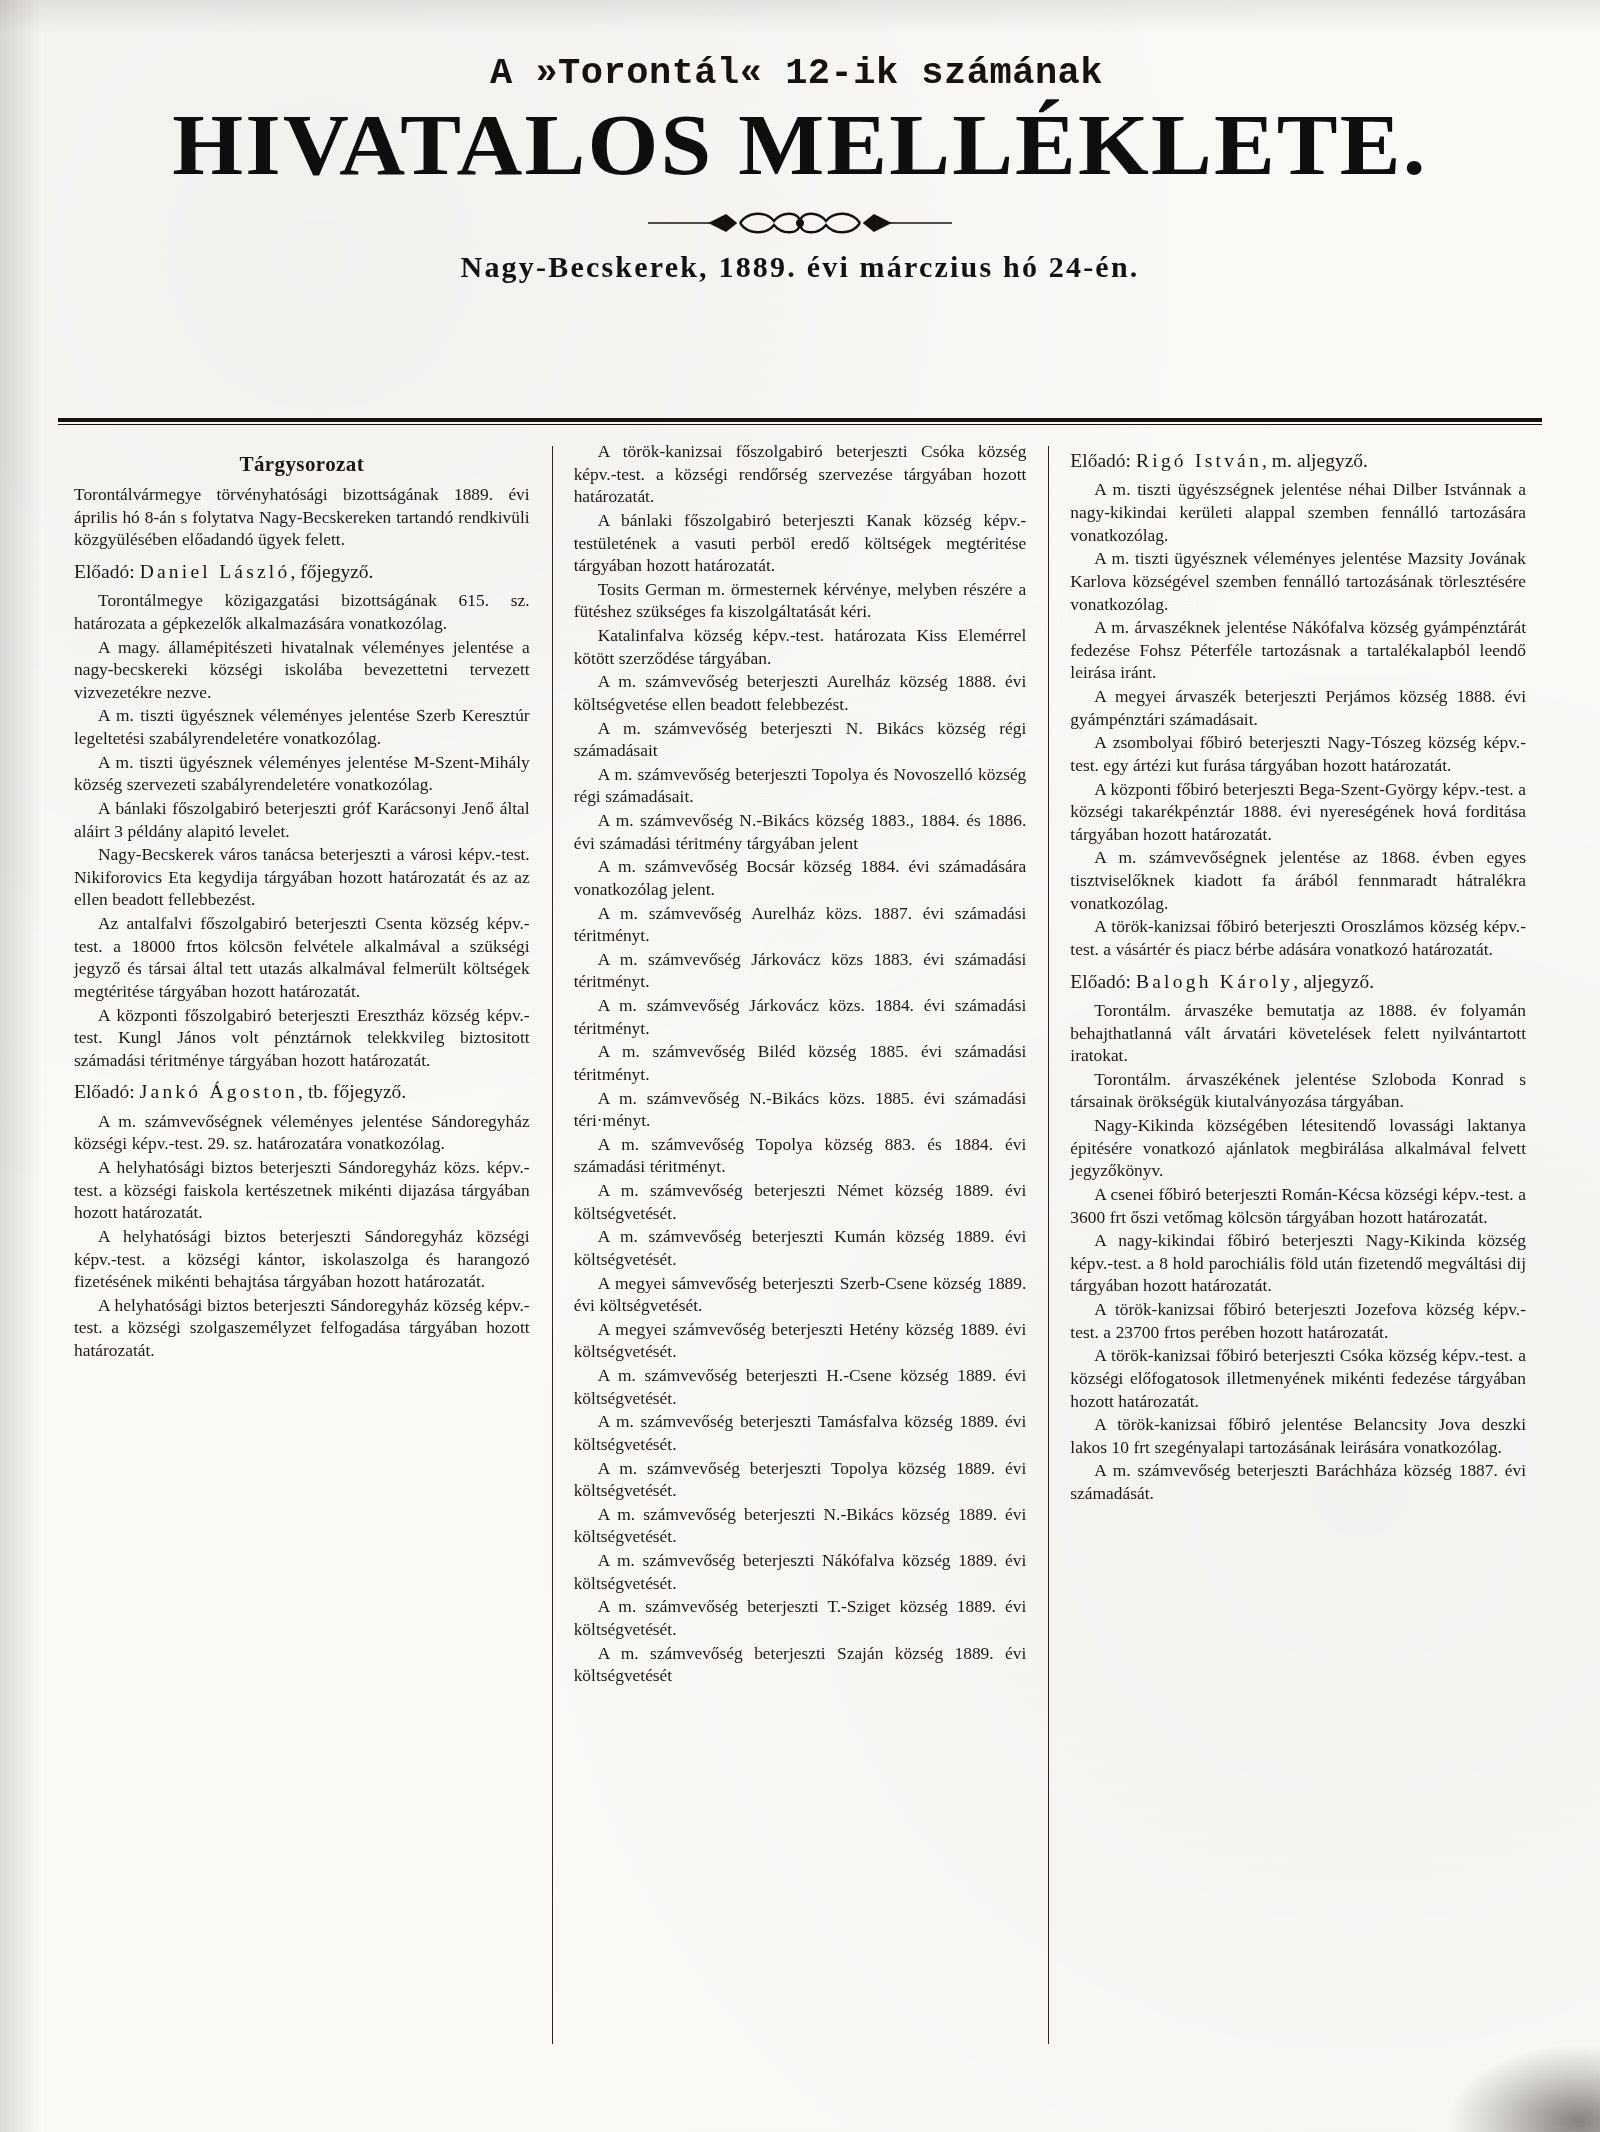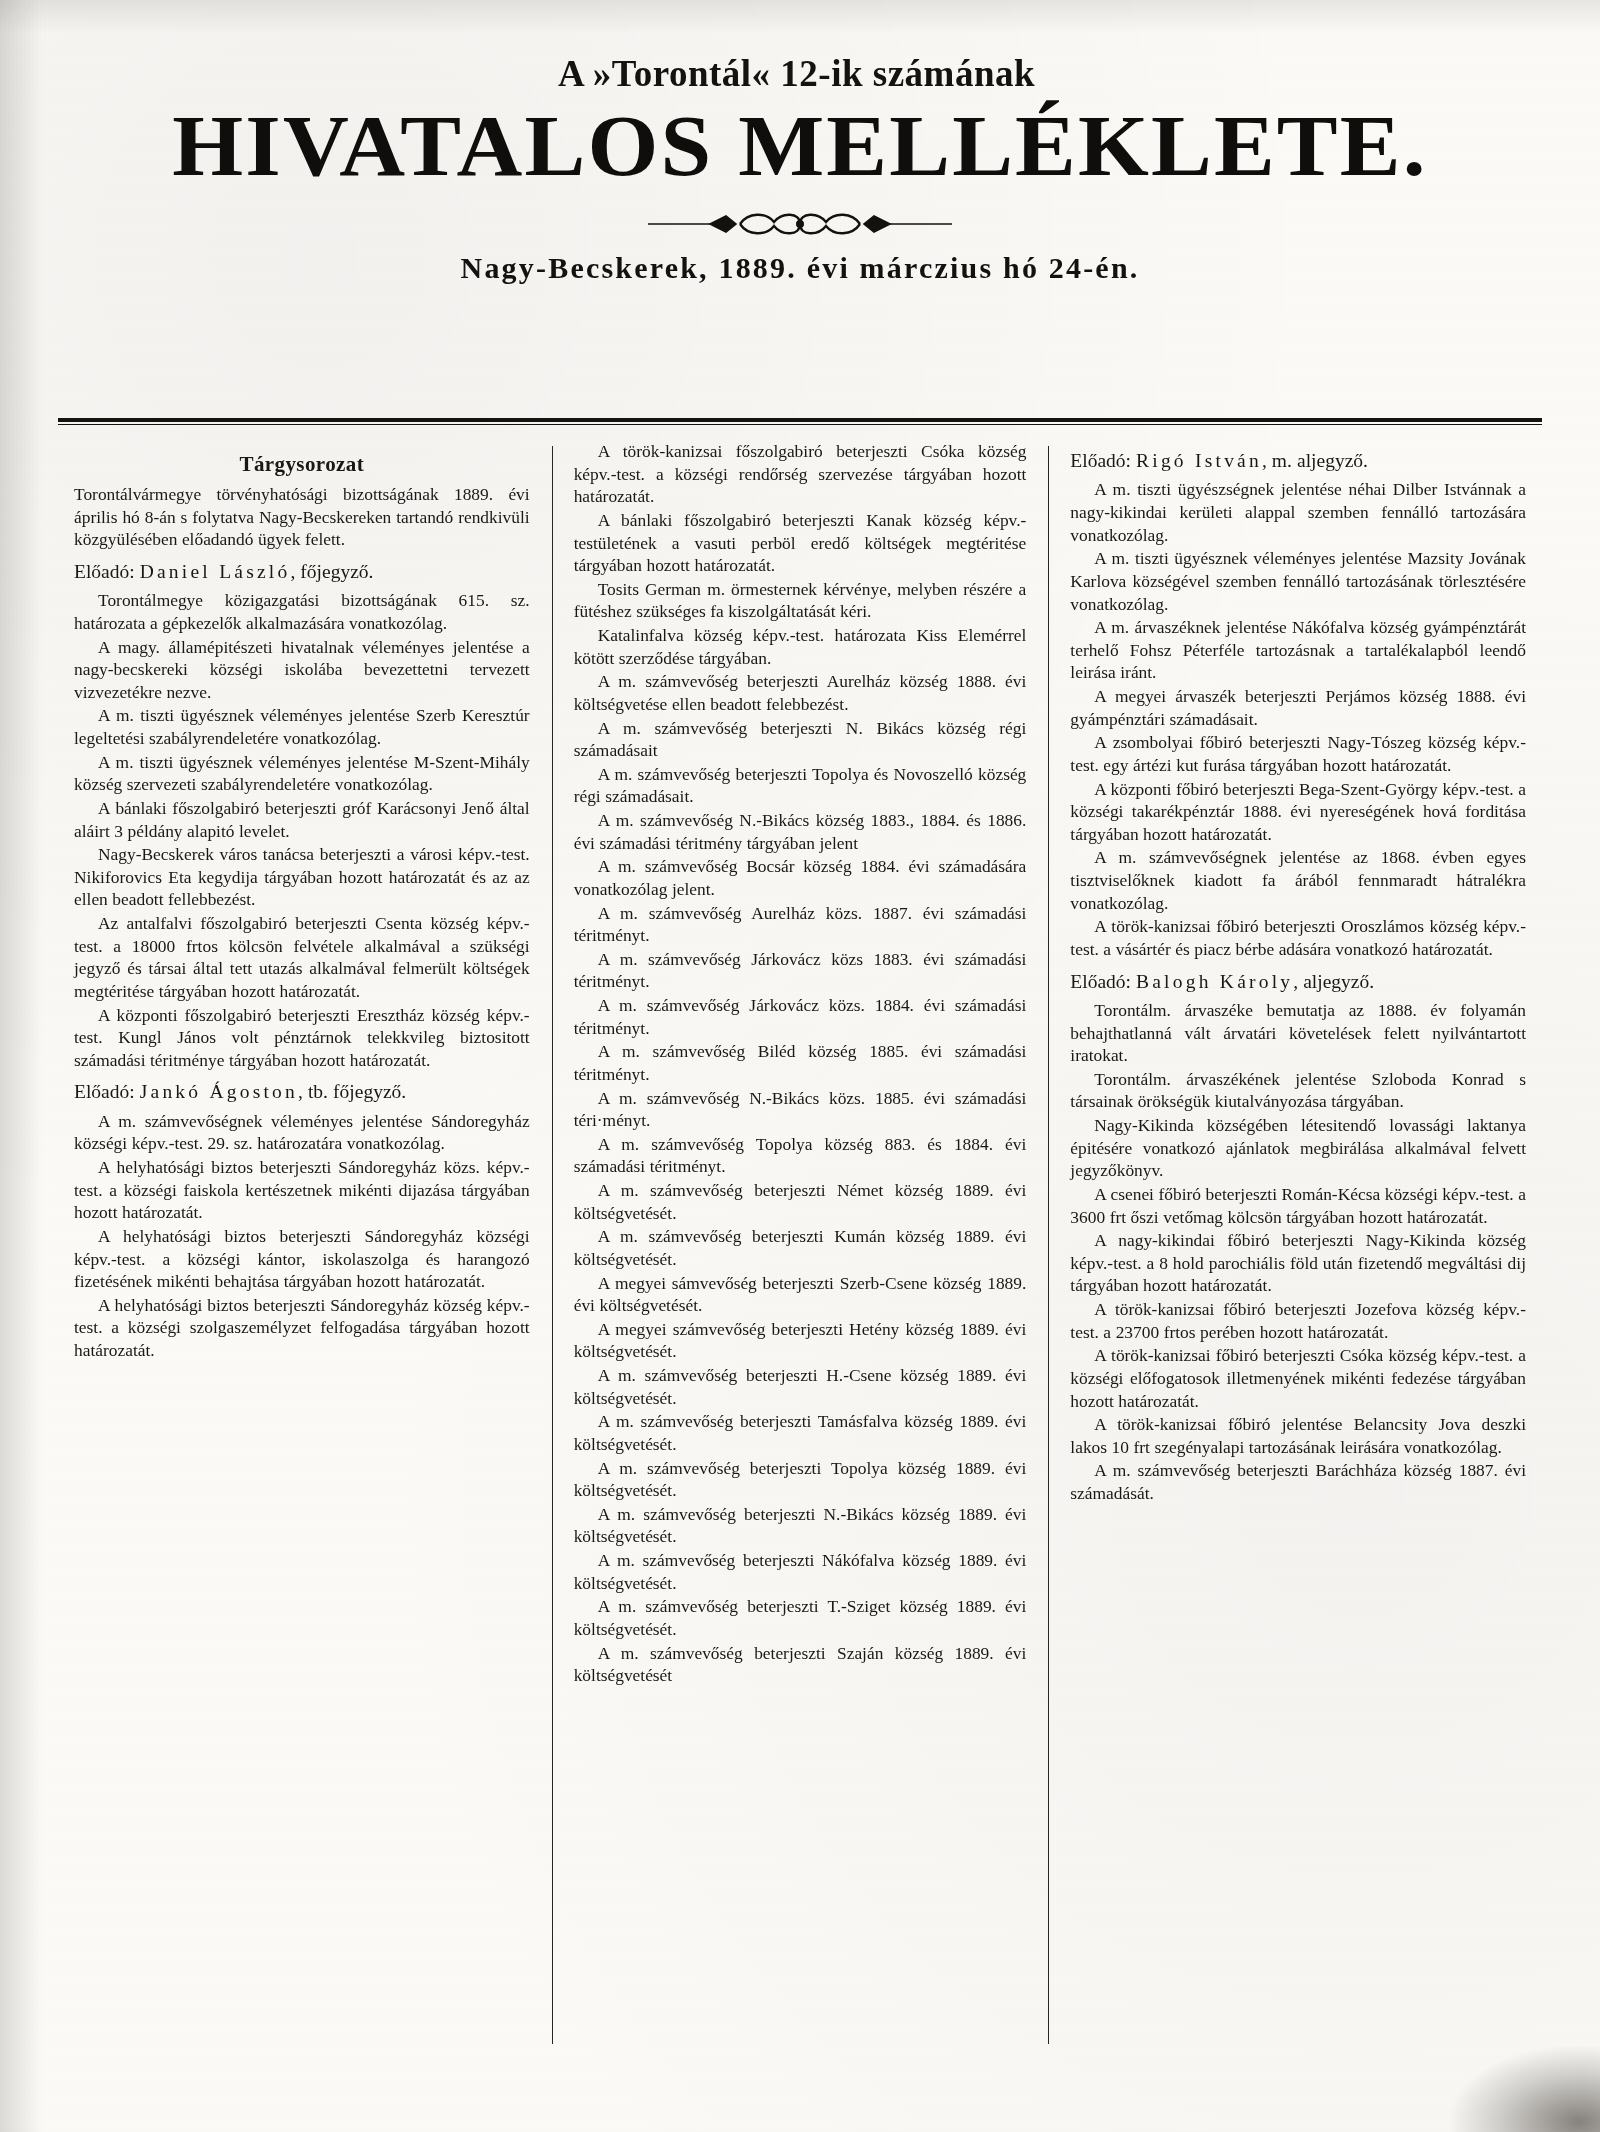--- a/index.html
+++ b/index.html
@@ -33,21 +33,21 @@
       repeating-linear-gradient(90deg, rgba(0,0,0,0.01) 0px, rgba(0,0,0,0.01) 1px, rgba(255,255,255,0) 1px, rgba(255,255,255,0) 4px);
   }
   .masthead {
     position: absolute;
     left: 0;
     right: 0;
     top: 52px;
     text-align: center;
   }
   .kicker {
-    font-family: Liberation Serif, serif;
+    font-family: Liberation Mono, monospace;
     font-weight: bold;
     font-size: 37px;
     letter-spacing: 0.5px;
     color: #15120f;
     margin: 0 7px 6px 0;
   }
   .main-title {
     font-family: "Liberation Serif", serif;
     font-weight: bold;
     font-size: 86px;
@@ -248,21 +248,21 @@
       <p>A m. számvevőség beterjeszti N.-Bikács község 1889. évi költségvetését.</p>
       <p>A m. számvevőség beterjeszti Nákófalva község 1889. évi költségvetését.</p>
       <p>A m. számvevőség beterjeszti T.-Sziget község 1889. évi költségvetését.</p>
       <p>A m. számvevőség beterjeszti Szaján község 1889. évi költségvetését</p>
     </div>
 
     <div class="col col-3">
       <p class="speaker"><span>Előadó:</span> <span class="name">Rigó István</span><span>, m. aljegyző.</span></p>
       <p>A m. tiszti ügyészségnek jelentése néhai Dilber Istvánnak a nagy-kikindai kerületi alappal szemben fennálló tartozására vonatkozólag.</p>
       <p>A m. tiszti ügyésznek véleményes jelentése Mazsity Jovának Karlova községével szemben fennálló tartozásának törlesztésére vonatkozólag.</p>
-      <p>A m. árvaszéknek jelentése Nákófalva község gyámpénztárát terhelő Fohsz Péterféle tartozásnak a tartalékalapból leendő leirása iránt.</p>
+      <p>A m. árvaszéknek jelentése Nákófalva község gyámpénztárát fedezése Fohsz Péterféle tartozásnak a tartalékalapból leendő leirása iránt.</p>
       <p>A megyei árvaszék beterjeszti Perjámos község 1888. évi gyámpénztári számadásait.</p>
       <p>A zsombolyai főbiró beterjeszti Nagy-Tószeg község képv.-test. egy ártézi kut furása tárgyában hozott határozatát.</p>
       <p>A központi főbiró beterjeszti Bega-Szent-György képv.-test. a községi takarékpénztár 1888. évi nyereségének hová forditása tárgyában hozott határozatát.</p>
       <p>A m. számvevőségnek jelentése az 1868. évben egyes tisztviselőknek kiadott fa árából fennmaradt hátralékra vonatkozólag.</p>
       <p>A török-kanizsai főbiró beterjeszti Oroszlámos község képv.-test. a vásártér és piacz bérbe adására vonatkozó határozatát.</p>
       <p class="speaker"><span>Előadó:</span> <span class="name">Balogh Károly</span><span>, aljegyző.</span></p>
       <p>Torontálm. árvaszéke bemutatja az 1888. év folyamán behajthatlanná vált árvatári követelések felett nyilvántartott iratokat.</p>
       <p>Torontálm. árvaszékének jelentése Szloboda Konrad s társainak örökségük kiutalványozása tárgyában.</p>
       <p>Nagy-Kikinda községében létesitendő lovassági laktanya épitésére vonatkozó ajánlatok megbirálása alkalmával felvett jegyzőkönyv.</p>
       <p>A csenei főbiró beterjeszti Román-Kécsa községi képv.-test. a 3600 frt őszi vetőmag kölcsön tárgyában hozott határozatát.</p>

